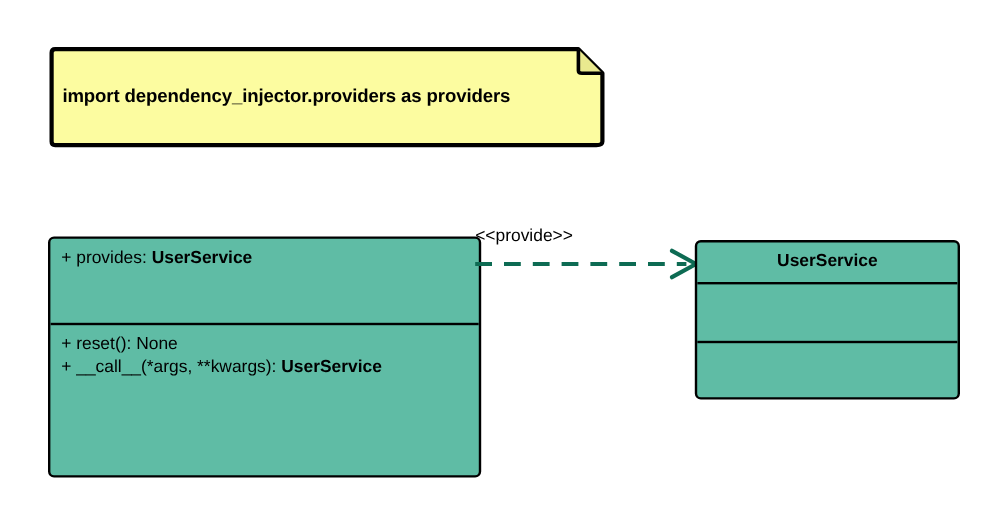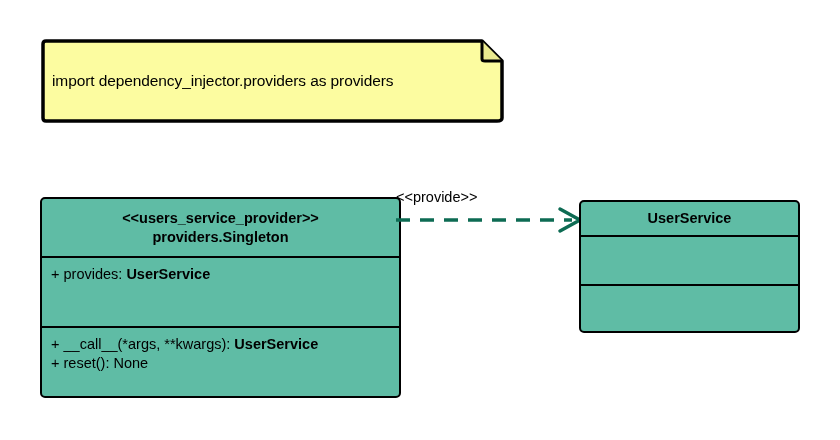--- a/index.html
+++ b/index.html
@@ -38,21 +38,21 @@
     left: 0;
     top: 0;
     width: 465px;
     height: 86px;
     display: flex;
     align-items: center;
     justify-content: flex-start;
     padding-left: 12px;
     box-sizing: border-box;
     font-size: 15.5px;
-    font-weight: normal;
+    font-weight: bold;
     color: #000000;
     letter-spacing: -0.1px;
     white-space: nowrap;
   }
 
   
   .uml-class {
     position: absolute;
     box-sizing: border-box;
     background: #5fbca5;
@@ -148,38 +148,34 @@
                L 6 83
                Q 3 83 3 80
                L 3 6
                Q 3 3 6 3 Z" fill="#fcfca0" stroke="#000000" stroke-width="3.5" stroke-linejoin="round"></path>
       <path d="M 442 3 L 442 21 Q 442 23 445 23 L 462 23" fill="#e9e98f" stroke="#000000" stroke-width="3" stroke-linejoin="round"></path>
     </svg>
     <div class="note-text">import dependency_injector.providers as providers</div>
   </div>
 
   <div class="uml-class" id="provider-class">
-    <div class="compartment cmp-header c-title">
-      <div>&lt;&lt;users_service_provider&gt;&gt;</div>
-      <div>providers.Singleton</div>
-    </div>
     <div class="compartment cmp-body c-attrs">
       <div class="member">
         <span>+</span>
         <span>provides: </span><b>UserService</b>
       </div>
     </div>
     <div class="compartment cmp-body c-methods">
       <div class="member">
         <span>+</span>
-        <span>__call__(*args, **kwargs): </span><b>UserService</b>
+        <span>reset(): None</span><b></b>
       </div>
       <div class="member">
         <span>+</span>
-        <span>reset(): None</span><b></b>
+        <span>__call__(*args, **kwargs): </span><b>UserService</b>
       </div>
     </div>
   </div>
 
   <svg class="dependency" viewBox="0 0 190 42">
     <line x1="0" y1="34" x2="176" y2="34" stroke="#0d6b53" stroke-width="3.5" stroke-dasharray="14,10"></line>
     <polyline points="164,23 184,34 164,45" fill="none" stroke="#0d6b53" stroke-width="3.5" stroke-linecap="round" stroke-linejoin="round"></polyline>
   </svg>
   <div class="dep-label">&lt;&lt;provide&gt;&gt;</div>
 

